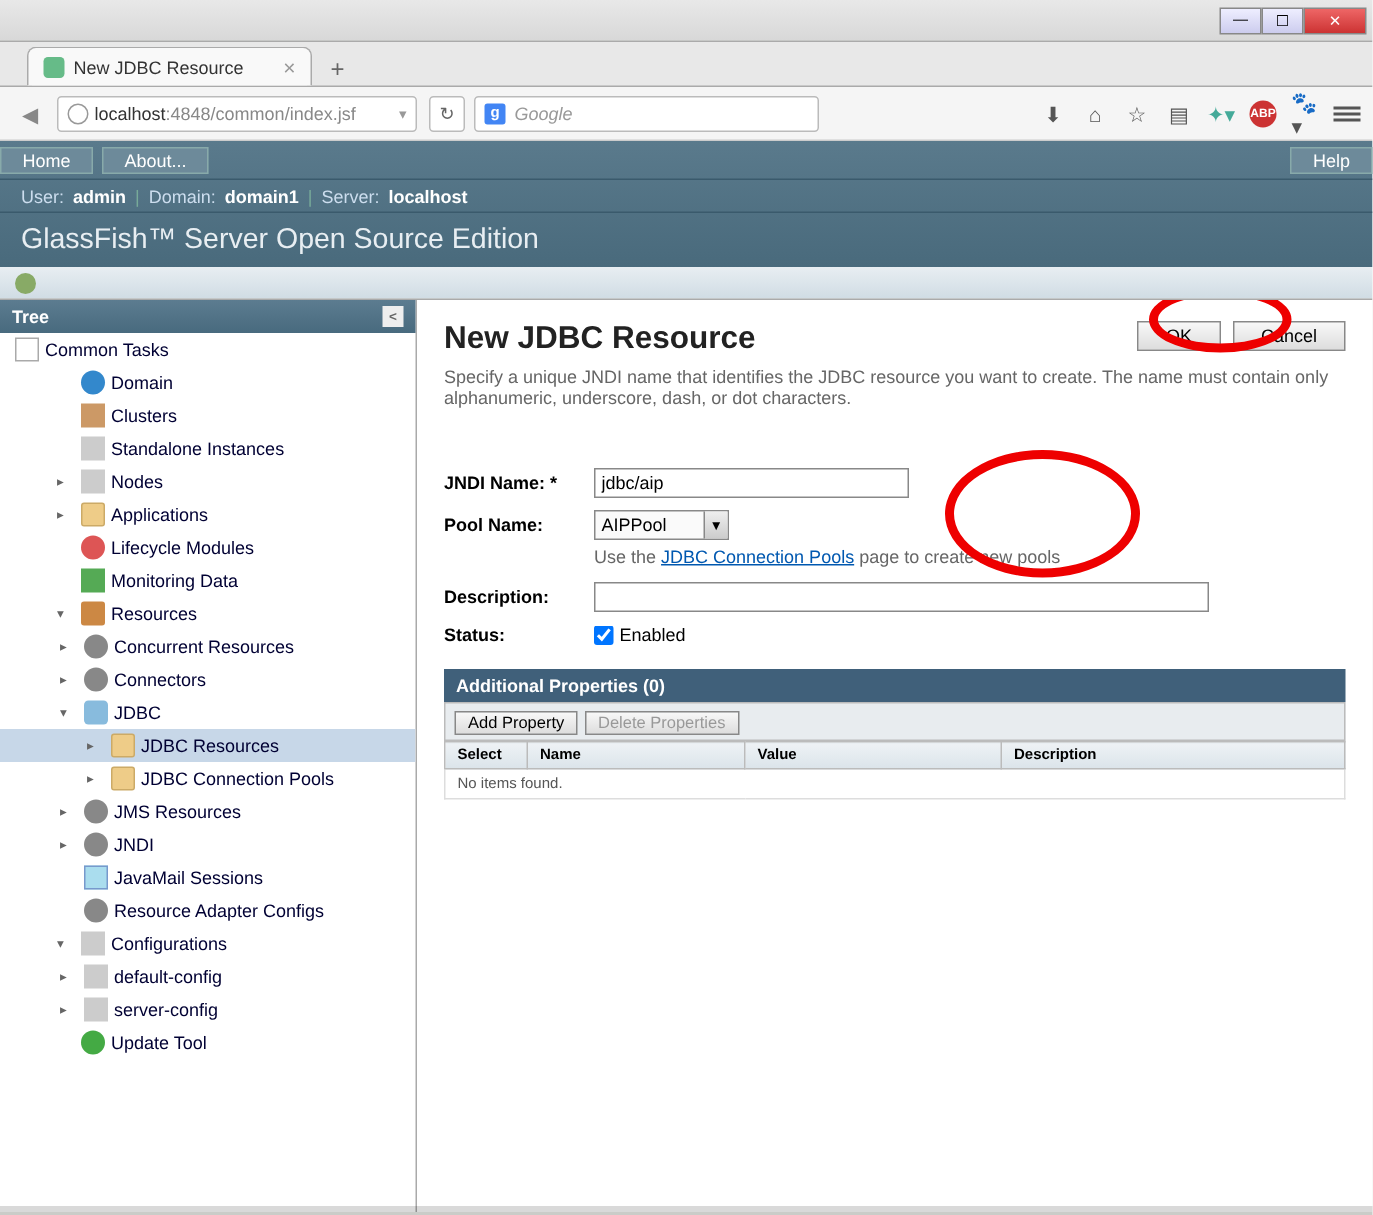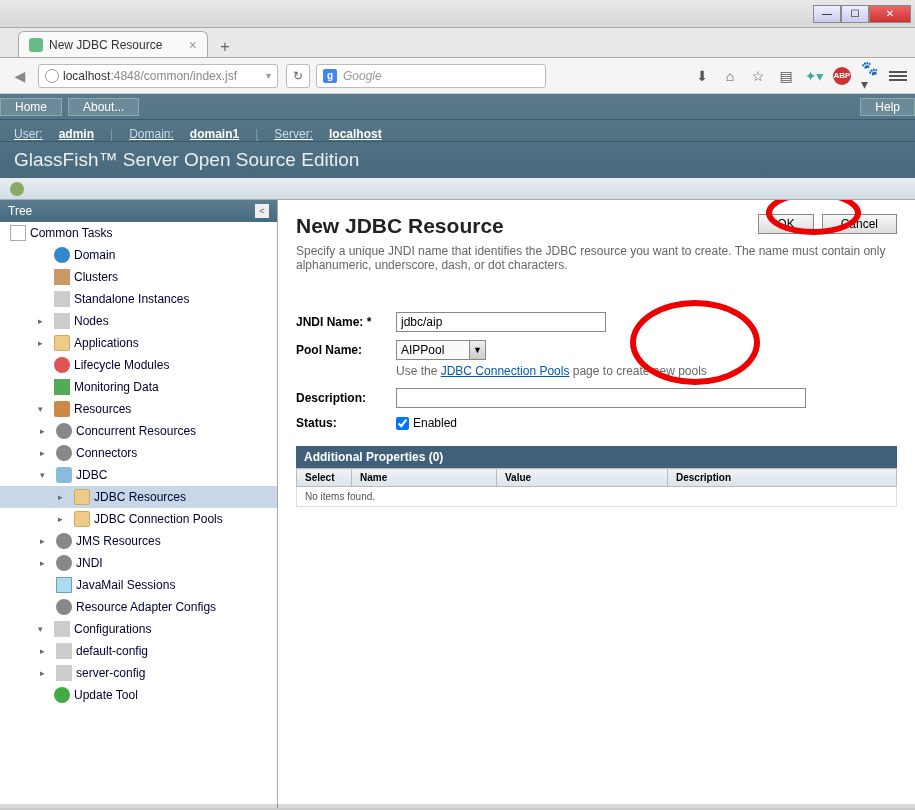--- a/index.html
+++ b/index.html
@@ -35,34 +35,34 @@
 .tb-icon { width: 18px; height: 18px; display: flex; align-items: center; justify-content: center; color: #555; font-size: 14px; }
 .abp { width: 18px; height: 18px; background: #c33; border-radius: 50%; color: #fff; font-size: 8px; font-weight: bold; display: flex; align-items: center; justify-content: center; }
 .menu-icon { width: 18px; display: flex; flex-direction: column; gap: 2px; }
 .menu-icon span { height: 2px; background: #555; }
 
 
 .gf-header { background: linear-gradient(#5a7a8c, #496a7c); color: #fff; }
 .gf-topbar { height: 26px; display: flex; align-items: center; padding: 0 0; border-bottom: 1px solid #3a5a6c; }
 .gf-top-btn { background: #6d8a9a; border: 1px solid #8aa; padding: 1px 14px; font-size: 12px; color: #fff; margin-right: 6px; cursor: pointer; }
 .gf-top-btn.help { margin-left: auto; margin-right: 0; }
-.gf-infobar { height: 22px; display: flex; align-items: flex-end; padding: 0 14px; font-size: 12px; gap: 16px; border-bottom: 1px solid #3a5a6c; text-decoration: underline; }
+.gf-infobar { height: 22px; display: flex; align-items: center; padding: 0 14px; font-size: 12px; gap: 6px; border-bottom: 1px solid #3a5a6c; }
 .gf-info-label { color: #cde; }
 .gf-info-val { color: #fff; font-weight: bold; }
 .gf-info-sep { color: #7a9; }
 .gf-title { height: 36px; display: flex; align-items: center; padding: 0 14px; font-size: 19px; color: #e8eef2; }
 .gf-iconbar { height: 22px; background: linear-gradient(#e8eef2, #d0dce4); border-bottom: 1px solid #aaa; display: flex; align-items: center; padding: 0 10px; }
 .home-ico { width: 14px; height: 14px; background: #8a6; border-radius: 50%; }
 
 
 .main { display: flex; height: 608px; }
 
 
 .sidebar { width: 278px; border-right: 1px solid #aaa; background: #fff; display: flex; flex-direction: column; }
-.tree-hdr { height: 22px; background: linear-gradient(#5c7c90, #486a7e); color: #fff; font-size: 12px; font-weight: normal; display: flex; align-items: center; justify-content: space-between; padding: 0 8px; }
+.tree-hdr { height: 22px; background: linear-gradient(#5c7c90, #486a7e); color: #fff; font-size: 12px; font-weight: bold; display: flex; align-items: center; justify-content: space-between; padding: 0 8px; }
 .tree-collapse { width: 14px; height: 14px; background: #eee; color: #666; font-size: 9px; display: flex; align-items: center; justify-content: center; }
 .tree { font-size: 12px; overflow: auto; flex: 1; }
 .tree-row { display: flex; align-items: center; height: 22px; padding-left: 6px; color: #333; white-space: nowrap; }
 .tree-row .toggle { width: 12px; color: #666; font-size: 9px; }
 .tree-row .ico { width: 16px; height: 16px; margin: 0 4px; display: inline-flex; align-items: center; justify-content: center; font-size: 11px; }
 .tree-row .lbl { color: #003; cursor: pointer; }
 .tree-row.selected { background: #c7d7e8; }
 .tree-row.root { font-weight: normal; }
 .ind1 { padding-left: 38px; }
 .ind2 { padding-left: 40px; }
@@ -345,20 +345,24 @@
         <input class="desc-input" type="text" style="">
       </div>
       <div class="form-row chk-row">
         <span class="form-lbl">Status:</span>
         <label><input type="checkbox" checked="" style=""><span>Enabled</span></label>
       </div>
     </div>
 
     <div class="props-section">
       <div class="props-hdr">Additional Properties (0)</div>
+      <div class="props-toolbar">
+        <button class="props-btn">Add Property</button>
+        <button class="props-btn disabled">Delete Properties</button>
+      </div>
       <table class="props-table">
         <thead>
           <tr>
             <th class="col-select">Select</th>
             <th class="col-name">Name</th>
             <th class="col-value">Value</th>
             <th>Description</th>
           </tr>
         </thead>
         <tbody>

